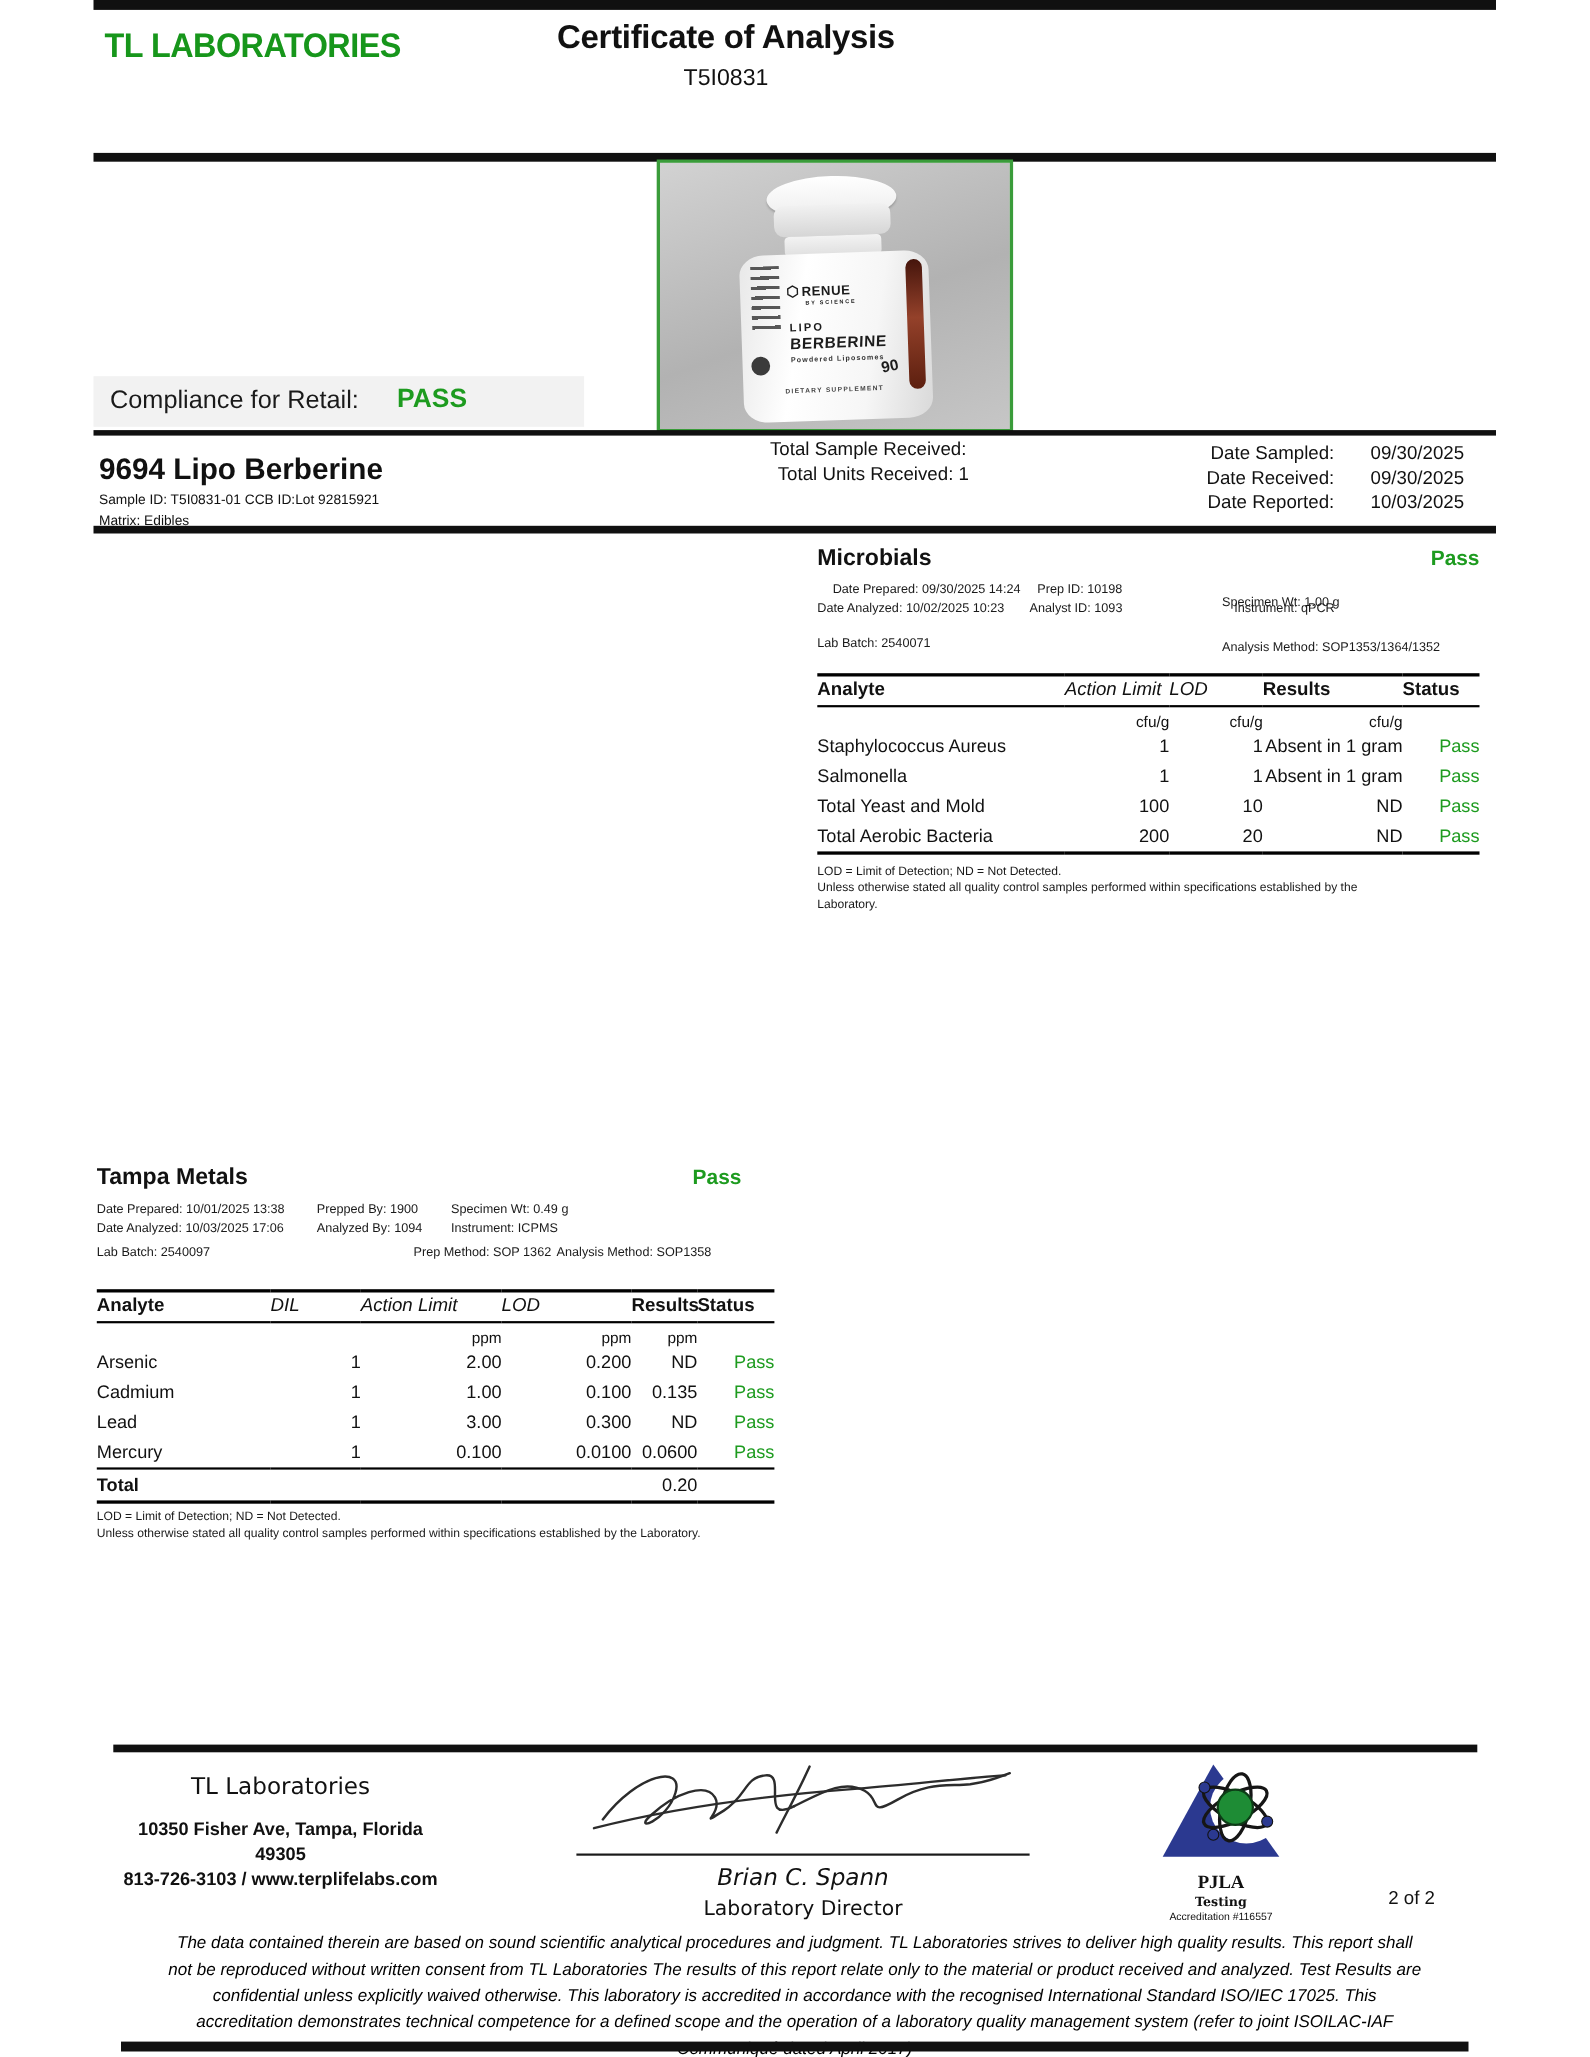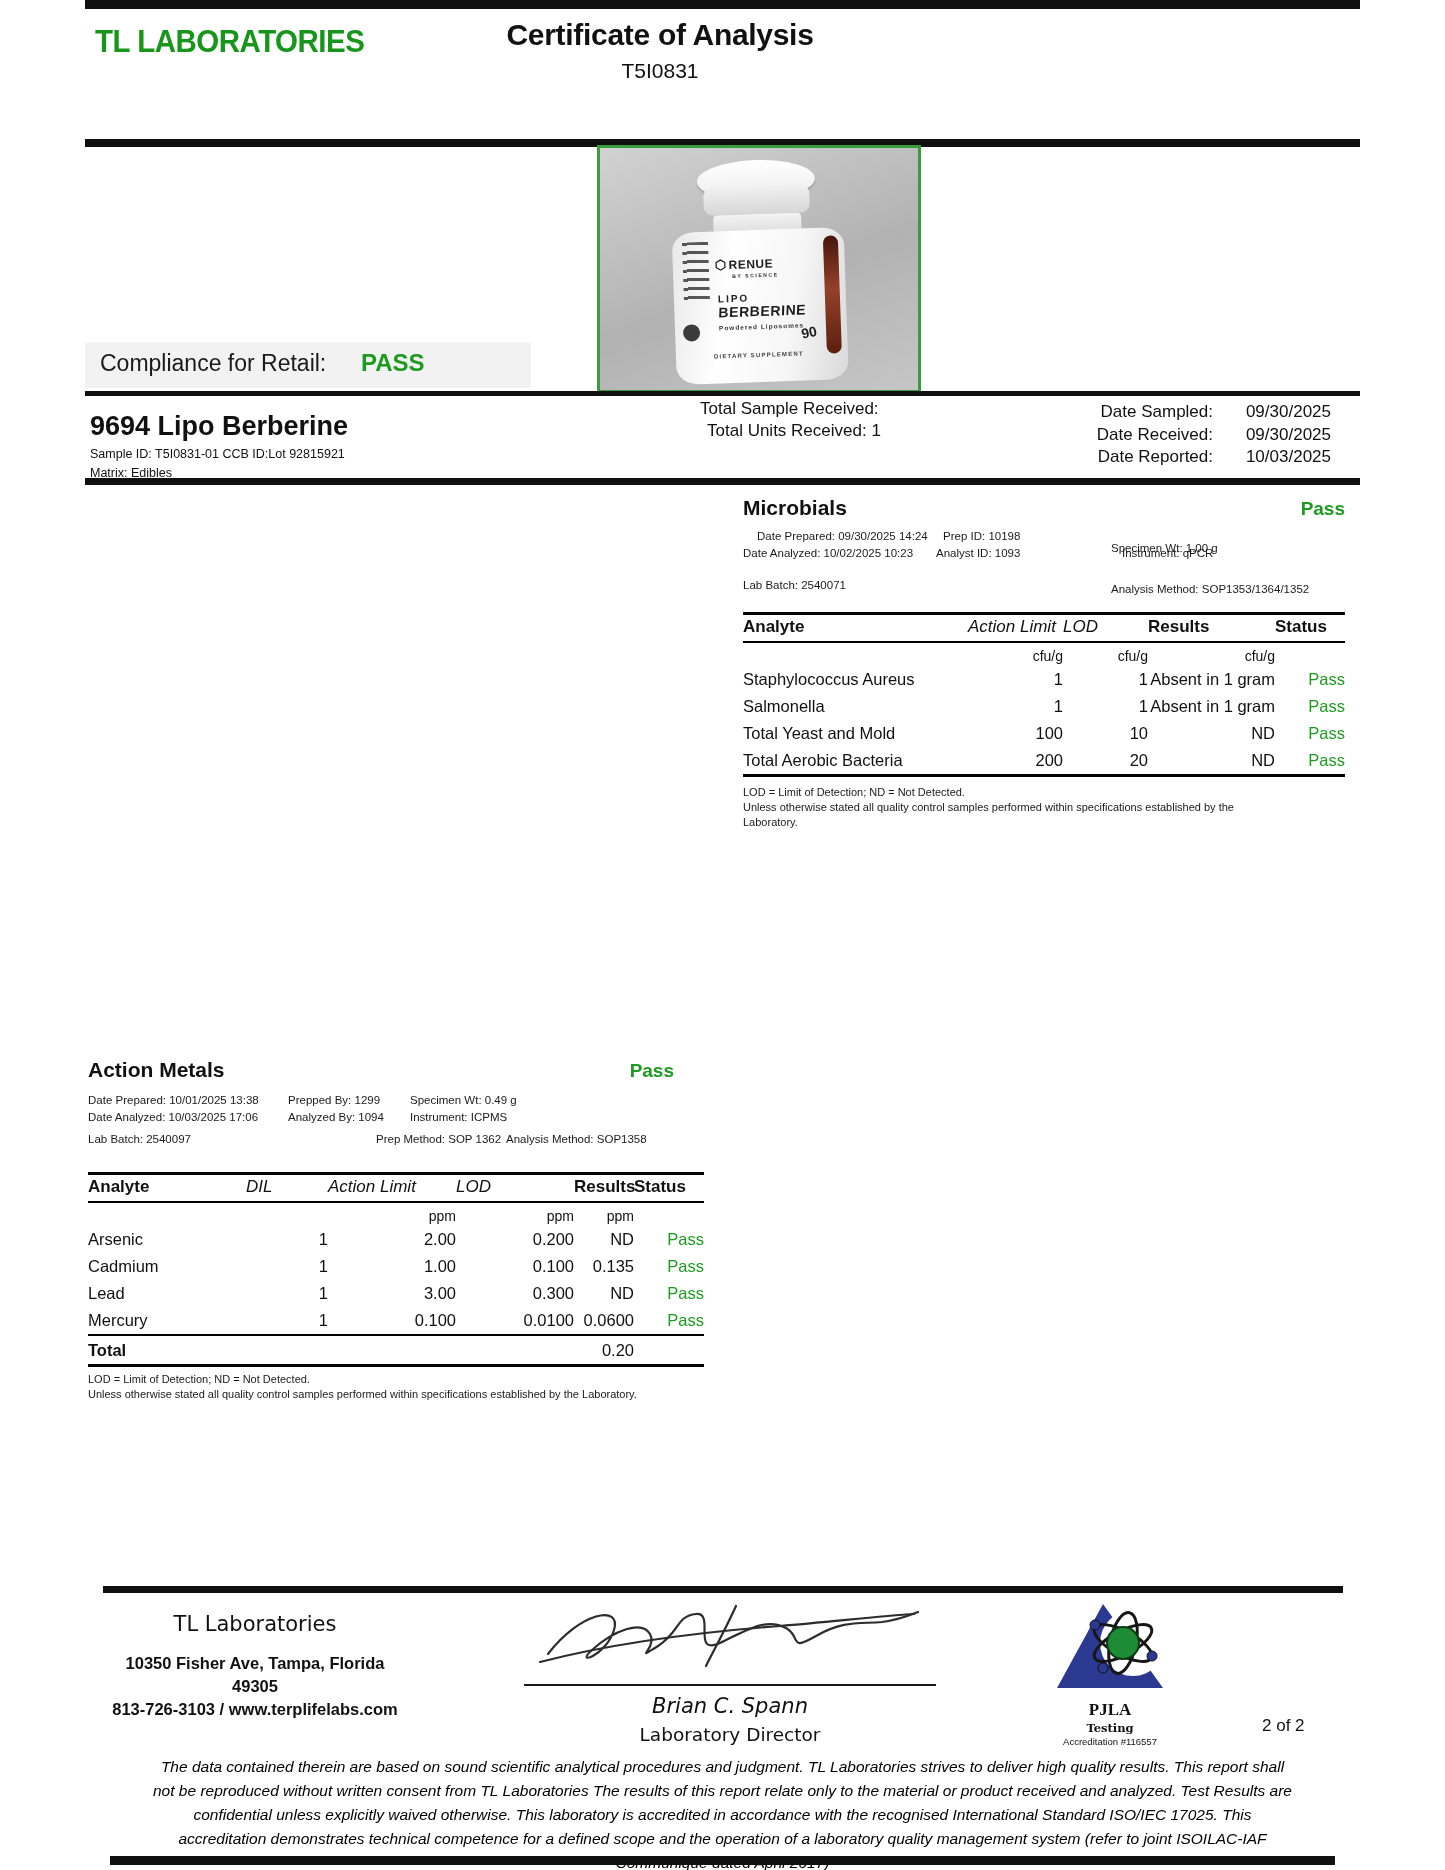--- a/index.html
+++ b/index.html
@@ -238,26 +238,26 @@
       </table>
     <div class="footnotes">
       <div>LOD = Limit of Detection; ND = Not Detected.</div>
       <div>Unless otherwise stated all quality control samples performed within specifications established by the</div>
       <div>Laboratory.</div>
     </div>
   </div>
 
   <div class="abs" id="heavy">
     <div class="sect-title-row">
-      <span class="sect-title">Action Metals</span>
+      <span class="sect-title">Tampa Metals</span>
       <span class="sect-pass" style="margin-right:30px;">Pass</span>
     </div>
     <div class="meta">
       <span style="left:0;top:6px;">Date Prepared: 10/01/2025 13:38</span>
-      <span style="left:200px;top:6px;">Prepped By: 1299</span>
+      <span style="left:200px;top:6px;">Prepped By: 1900</span>
       <span style="left:322px;top:6px;">Specimen Wt: 0.49 g</span>
       <span style="left:0;top:23px;">Date Analyzed: 10/03/2025 17:06</span>
       <span style="left:200px;top:23px;">Analyzed By: 1094</span>
       <span style="left:322px;top:23px;">Instrument: ICPMS</span>
       <span style="left:0;top:45px;">Lab Batch: 2540097</span>
       <span style="left:288px;top:45px;">Prep Method: SOP 1362</span>
       <span style="left:418px;top:45px;">Analysis Method: SOP1358</span>
     </div>
     <table class="dtable">
       <colgroup>

